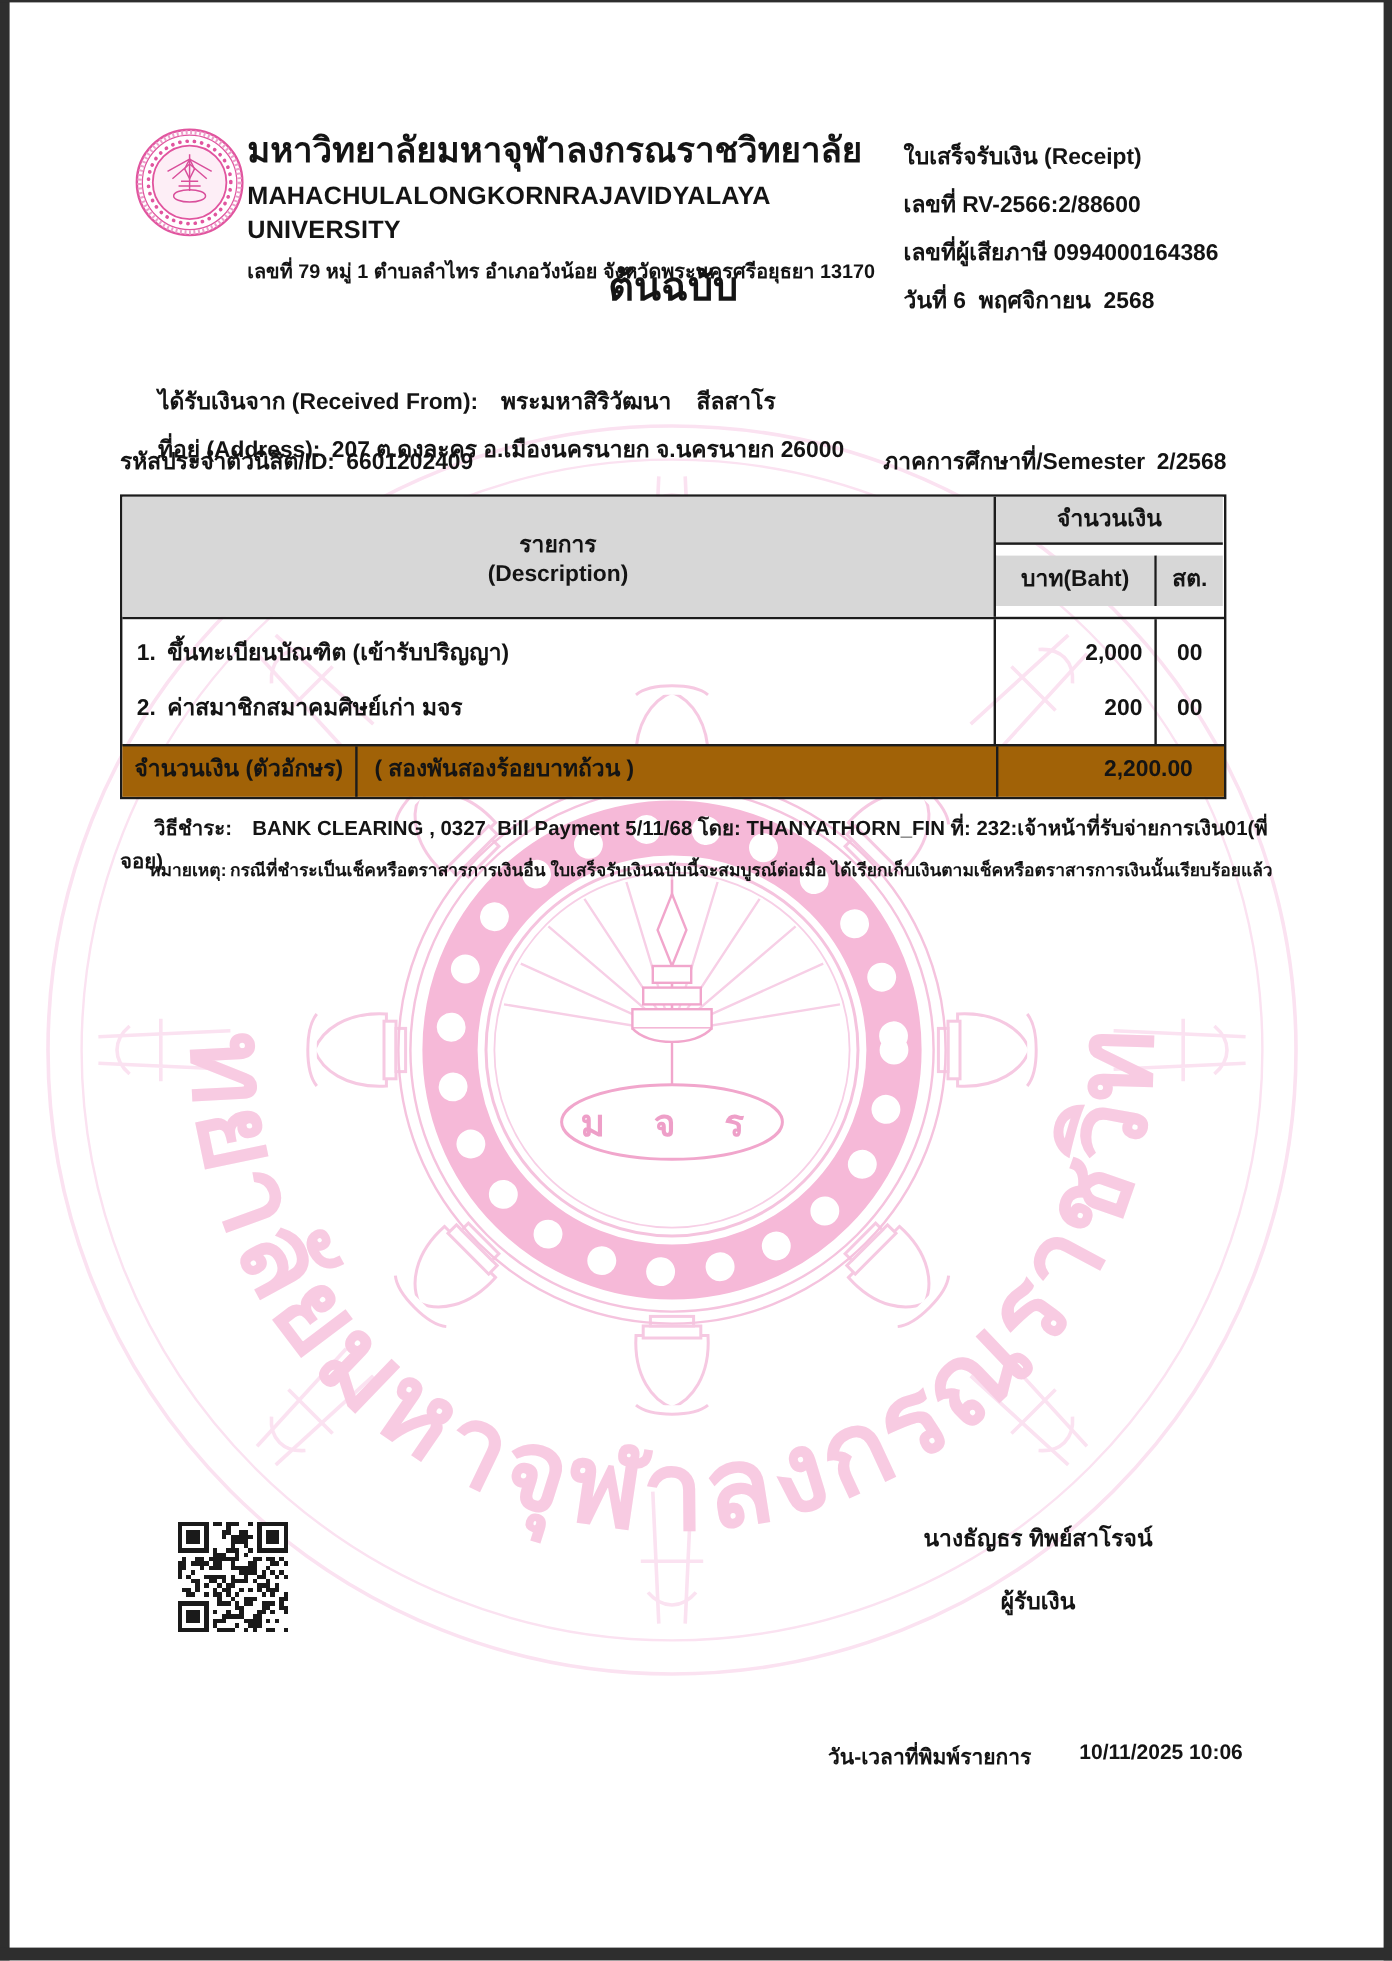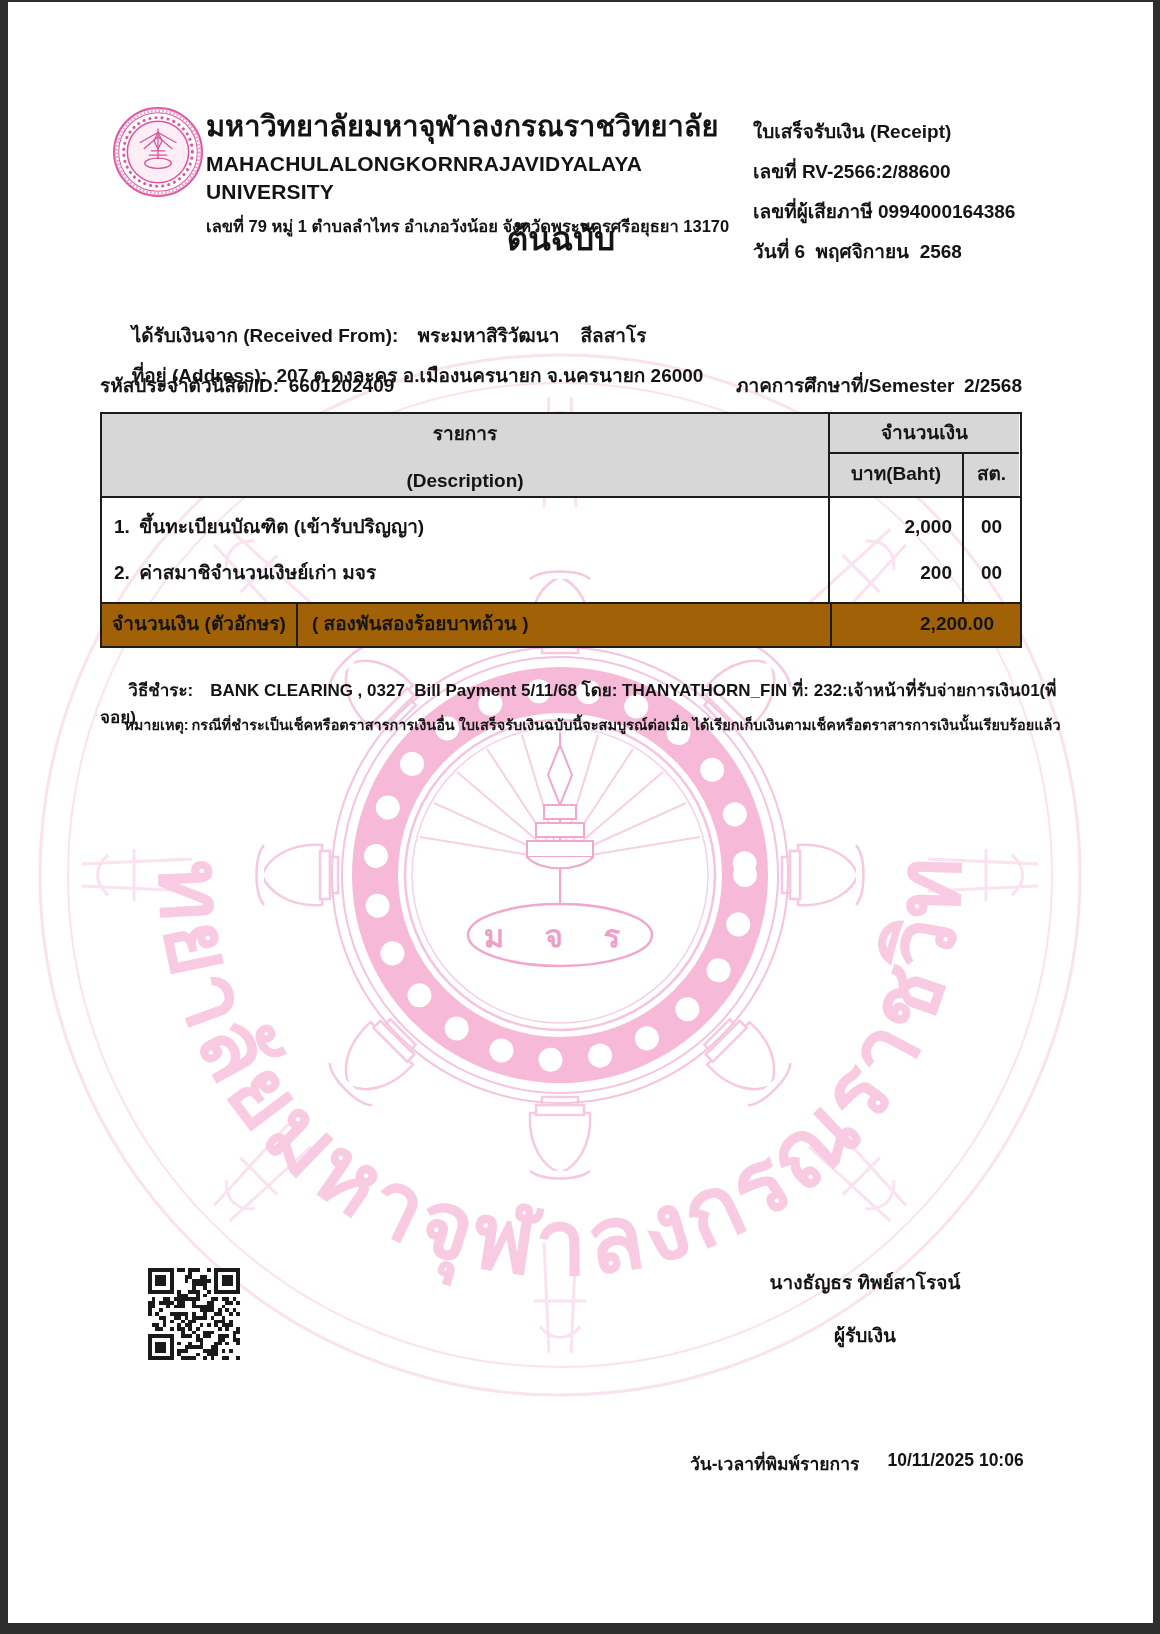--- a/index.html
+++ b/index.html
@@ -28,40 +28,40 @@
 
   .doc-type{font-size:33px;font-weight:bold;text-align:center;}
 
   .body-line{font-size:19px;font-weight:bold;white-space:pre-wrap;line-height:1.45;}
 
   
   .rc-table{position:absolute;left:100px;top:412px;width:922px;border:2.5px solid #1c1c1c;box-sizing:border-box;}
   .grid-head{display:grid;grid-template-columns:728px 134px 55px;}
   .cell{box-sizing:border-box;font-size:19px;font-weight:bold;}
   .head-bg{background:#d7d7d7;}
-  .desc-head{grid-row:1/3;grid-column:1;border-right:2px solid #1c1c1c;display:flex;flex-direction:column;justify-content:space-between;align-items:center;height:82px;padding:4px 0;}
+  .desc-head{grid-row:1/3;grid-column:1;border-right:2px solid #1c1c1c;display:flex;flex-direction:column;justify-content:center;align-items:center;height:100px;padding:4px 0;}
   .amt-head{grid-row:1;grid-column:2/4;border-bottom:2px solid #1c1c1c;text-align:center;line-height:38px;height:40px;}
   .baht-head{grid-row:2;grid-column:2;border-right:2px solid #1c1c1c;text-align:center;line-height:40px;height:42px;}
   .st-head{grid-row:2;grid-column:3;text-align:center;line-height:40px;height:42px;}
   .grid-body{display:grid;grid-template-columns:728px 134px 55px;border-top:2.5px solid #1c1c1c;height:104px;}
   .body-desc{padding:6px 0 0 12px;border-right:2px solid #1c1c1c;}
   .body-baht{border-right:2px solid #1c1c1c;text-align:right;padding:6px 10px 0 0;}
   .body-st{text-align:center;padding:6px 0 0 0;}
   .iline{line-height:46px;white-space:pre-wrap;}
   .total-bar{display:grid;grid-template-columns:196px 534px 192px;border-top:2.5px solid #1c1c1c;height:42px;background:#a16207;}
   .tot-label{border-right:2px solid #1c1c1c;text-align:center;line-height:40px;}
   .tot-text{border-right:2px solid #1c1c1c;padding-left:14px;line-height:40px;white-space:pre-wrap;}
   .tot-amt{text-align:right;padding-right:30px;line-height:40px;}
 
   .pay-line{font-size:17px;font-weight:bold;white-space:pre-wrap;}
   .note-line{font-size:14.5px;font-weight:bold;white-space:pre-wrap;}
 
   .sig-block{text-align:center;font-size:19px;font-weight:bold;line-height:1.4;}
   .sig-title{margin-top:26px;}
-  .print-line{font-size:17.5px;font-weight:bold;display:flex;gap:28px;white-space:pre-wrap;}
+  .print-line{font-size:17.5px;font-weight:bold;display:flex;gap:40px;white-space:pre-wrap;}
 </style>
 </head>
 <body>
 
 <div id="page">
 
   <svg id="watermark" width="1160" height="1634" viewBox="0 0 1160 1634" aria-hidden="true">
     <defs>
       <path id="txtArc" d="M 160 875 A 400 400 0 0 0 960 875" fill="none"></path>
       <g id="spoke" stroke="#fbe2f1" stroke-width="3" fill="none">
@@ -180,21 +180,21 @@
           <div>รายการ</div>
           <div>(Description)</div>
         </div>
         <div class="cell head-bg amt-head">จำนวนเงิน</div>
         <div class="cell head-bg baht-head">บาท(Baht)</div>
         <div class="cell head-bg st-head">สต.</div>
       </div>
       <div class="grid-body">
         <div class="cell body-desc">
           <div class="iline"><span>1.</span> <span>ขึ้นทะเบียนบัณฑิต (เข้ารับปริญญา)</span></div>
-          <div class="iline"><span>2.</span> <span>ค่าสมาชิจำนวนเงิษย์เก่า มจร</span></div>
+          <div class="iline"><span>2.</span> <span>ค่าสมาชิกสมาคมศิษย์เก่า มจร</span></div>
         </div>
         <div class="cell body-baht">
           <div class="iline">2,000</div>
           <div class="iline">200</div>
         </div>
         <div class="cell body-st">
           <div class="iline">00</div>
           <div class="iline">00</div>
         </div>
       </div>

